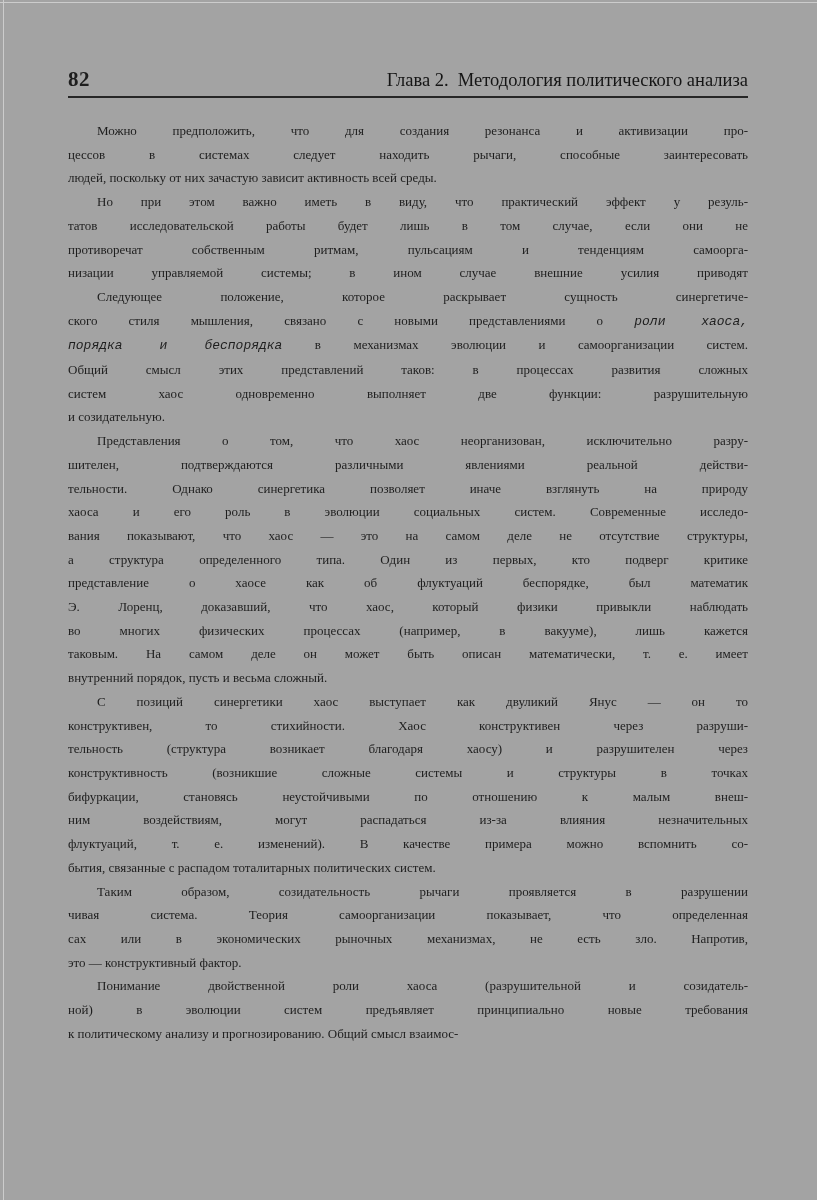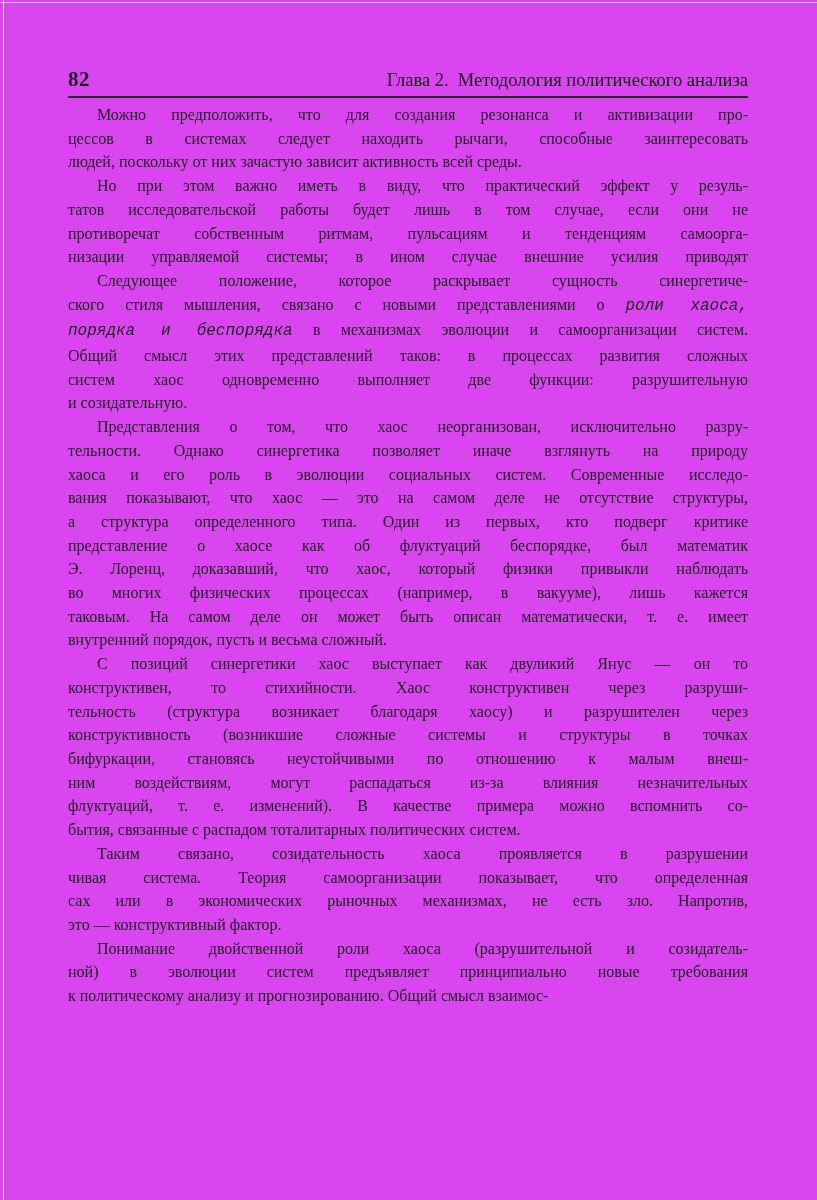--- a/index.html
+++ b/index.html
@@ -4,21 +4,21 @@
 <style>
   html, body {
     margin: 0;
     padding: 0;
     background: #ffffff;
   }
   .book-page {
     position: relative;
     width: 817px;
     height: 1200px;
-    background: #d946ef;
+    background: #a3a3a3;
     overflow: hidden;
     font-family: "Liberation Serif", "DejaVu Serif", serif;
     color: #1e1e1e;
   }
   .scan-edge-top {
     position: absolute;
     top: 2px; left: 0; right: 0;
     height: 1px;
     background: #cccccc;
   }
@@ -48,22 +48,22 @@
     line-height: 24px;
     letter-spacing: 0.5px;
   }
   .chapter {
     font-size: 18.5px;
     line-height: 24px;
     white-space: pre;
     color: #151515;
   }
   .page-body {
-    margin-top: 5px;
-    font-size: 16px;
+    margin-top: 21px;
+    font-size: 13px;
     line-height: 23.7px;
   }
   .line {
     text-align: justify;
     text-align-last: justify;
     white-space: normal;
   }
   .line.last {
     text-align-last: left;
   }
@@ -94,38 +94,39 @@
         <div class="line"><span>татов исследовательской работы будет лишь в том случае, если они не</span></div>
         <div class="line"><span>противоречат собственным ритмам, пульсациям и тенденциям самоорга-</span></div>
         <div class="line"><span>низации управляемой системы; в ином случае внешние усилия приводят</span></div>
         <div class="line first"><span>Следующее положение, которое раскрывает сущность синергетиче-</span></div>
         <div class="line"><span>ского стиля мышления, связано с новыми представлениями о </span><i>роли хаоса,</i></div>
         <div class="line"><i>порядка и беспорядка</i><span> в механизмах эволюции и самоорганизации систем.</span></div>
         <div class="line"><span>Общий смысл этих представлений таков: в процессах развития сложных</span></div>
         <div class="line"><span>систем хаос одновременно выполняет две функции: разрушительную</span></div>
         <div class="line last"><span>и созидательную.</span></div>
         <div class="line first"><span>Представления о том, что хаос неорганизован, исключительно разру-</span></div>
+        <div class="line"><span>шителен, подтверждаются различными явлениями реальной действи-</span></div>
         <div class="line"><span>тельности. Однако синергетика позволяет иначе взглянуть на природу</span></div>
         <div class="line"><span>хаоса и его роль в эволюции социальных систем. Современные исследо-</span></div>
         <div class="line"><span>вания показывают, что хаос — это на самом деле не отсутствие структуры,</span></div>
         <div class="line"><span>а структура определенного типа. Один из первых, кто подверг критике</span></div>
         <div class="line"><span>представление о хаосе как об флуктуаций беспорядке, был математик</span></div>
         <div class="line"><span>Э. Лоренц, доказавший, что хаос, который физики привыкли наблюдать</span></div>
         <div class="line"><span>во многих физических процессах (например, в вакууме), лишь кажется</span></div>
         <div class="line"><span>таковым. На самом деле он может быть описан математически, т. е. имеет</span></div>
         <div class="line last"><span>внутренний порядок, пусть и весьма сложный.</span></div>
         <div class="line first"><span>С позиций синергетики хаос выступает как двуликий Янус — он то</span></div>
         <div class="line"><span>конструктивен, то стихийности. Хаос конструктивен через разруши-</span></div>
         <div class="line"><span>тельность (структура возникает благодаря хаосу) и разрушителен через</span></div>
         <div class="line"><span>конструктивность (возникшие сложные системы и структуры в точках</span></div>
         <div class="line"><span>бифуркации, становясь неустойчивыми по отношению к малым внеш-</span></div>
         <div class="line"><span>ним воздействиям, могут распадаться из-за влияния незначительных</span></div>
         <div class="line"><span>флуктуаций, т. е. изменений). В качестве примера можно вспомнить со-</span></div>
         <div class="line last"><span>бытия, связанные с распадом тоталитарных политических систем.</span></div>
-        <div class="line first"><span>Таким связано, созидательность хаоса проявляется в разрушении</span></div>
+        <div class="line first"><span>Таким образом, созидательность рычаги проявляется в разрушении</span></div>
         <div class="line"><span>чивая система. Теория самоорганизации показывает, что определенная</span></div>
         <div class="line"><span>сах или в экономических рыночных механизмах, не есть зло. Напротив,</span></div>
         <div class="line last"><span>это — конструктивный фактор.</span></div>
         <div class="line first"><span>Понимание двойственной роли хаоса (разрушительной и созидатель-</span></div>
         <div class="line"><span>ной) в эволюции систем предъявляет принципиально новые требования</span></div>
         <div class="line last"><span>к политическому анализу и прогнозированию. Общий смысл взаимос-</span></div>
       </div>
   </div>
 </div>
 

